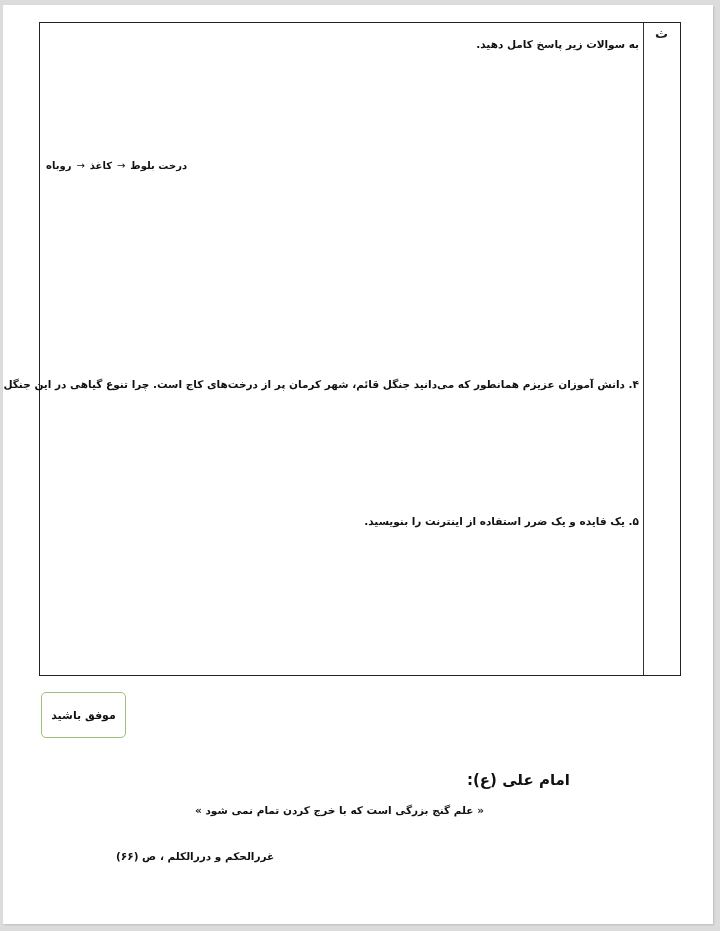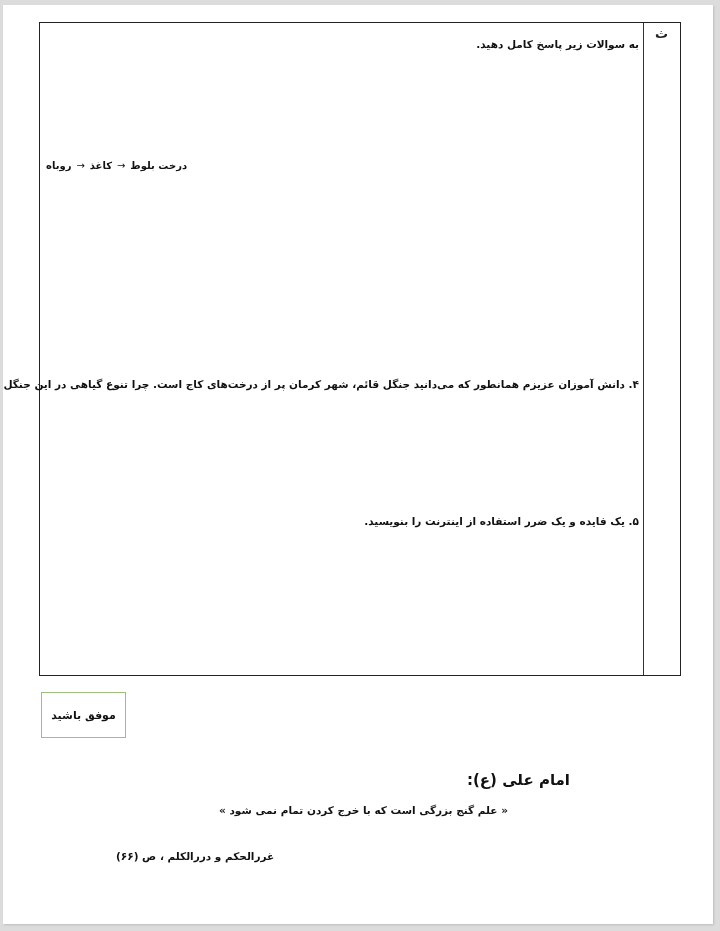--- a/index.html
+++ b/index.html
@@ -84,21 +84,21 @@
     .food-chain .arrow {
       font-weight: normal;
     }
     .wish-box {
       position: absolute;
       left: 38px;
       top: 687px;
       width: 85px;
       height: 46px;
       border: 1.5px solid #9cbf7e;
-      border-radius: 0;
+      border-radius: 5px;
       box-sizing: border-box;
       display: flex;
       align-items: center;
       justify-content: center;
       font-size: 11px;
       font-weight: bold;
       color: #111;
       direction: rtl;
     }
     .quote-author {
@@ -117,21 +117,20 @@
       width: 663px;
       top: 799px;
       text-align: center;
       font-size: 10.5px;
       font-weight: bold;
       color: #111;
       direction: rtl;
       white-space: nowrap;
       padding-left: 10px;
       box-sizing: border-box;
-      margin-left: 24px;
     }
     .quote-source {
       position: absolute;
       left: 113px;
       top: 845px;
       font-size: 10.5px;
       font-weight: bold;
       color: #111;
       direction: rtl;
       white-space: nowrap;

